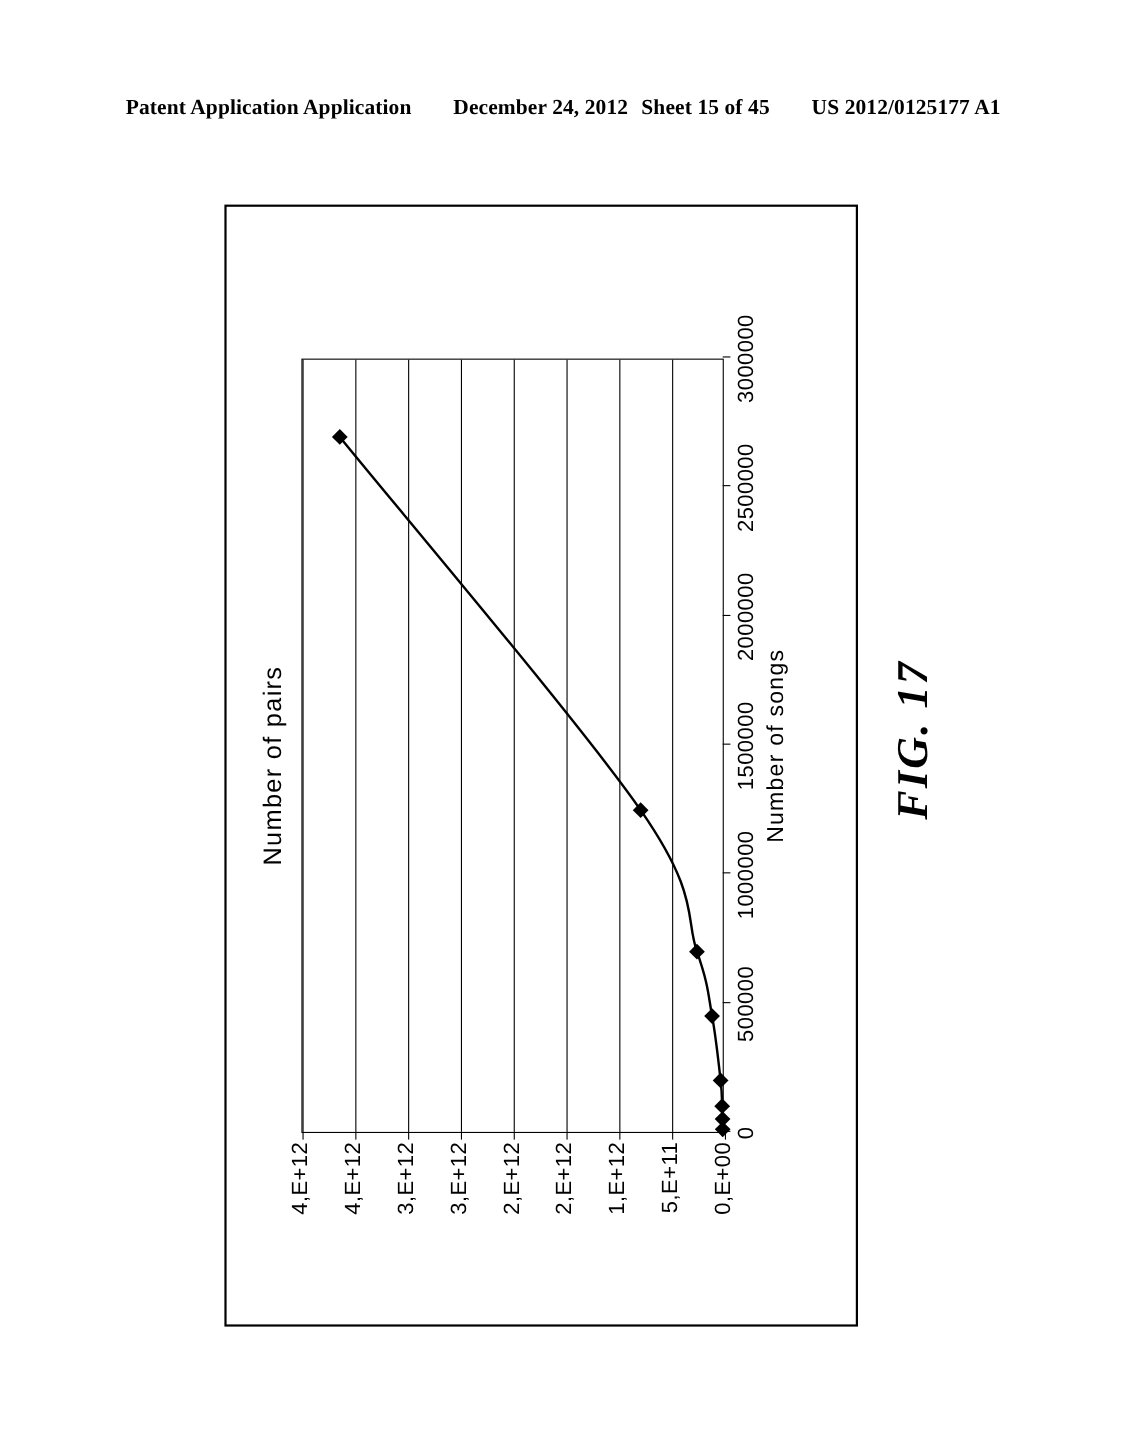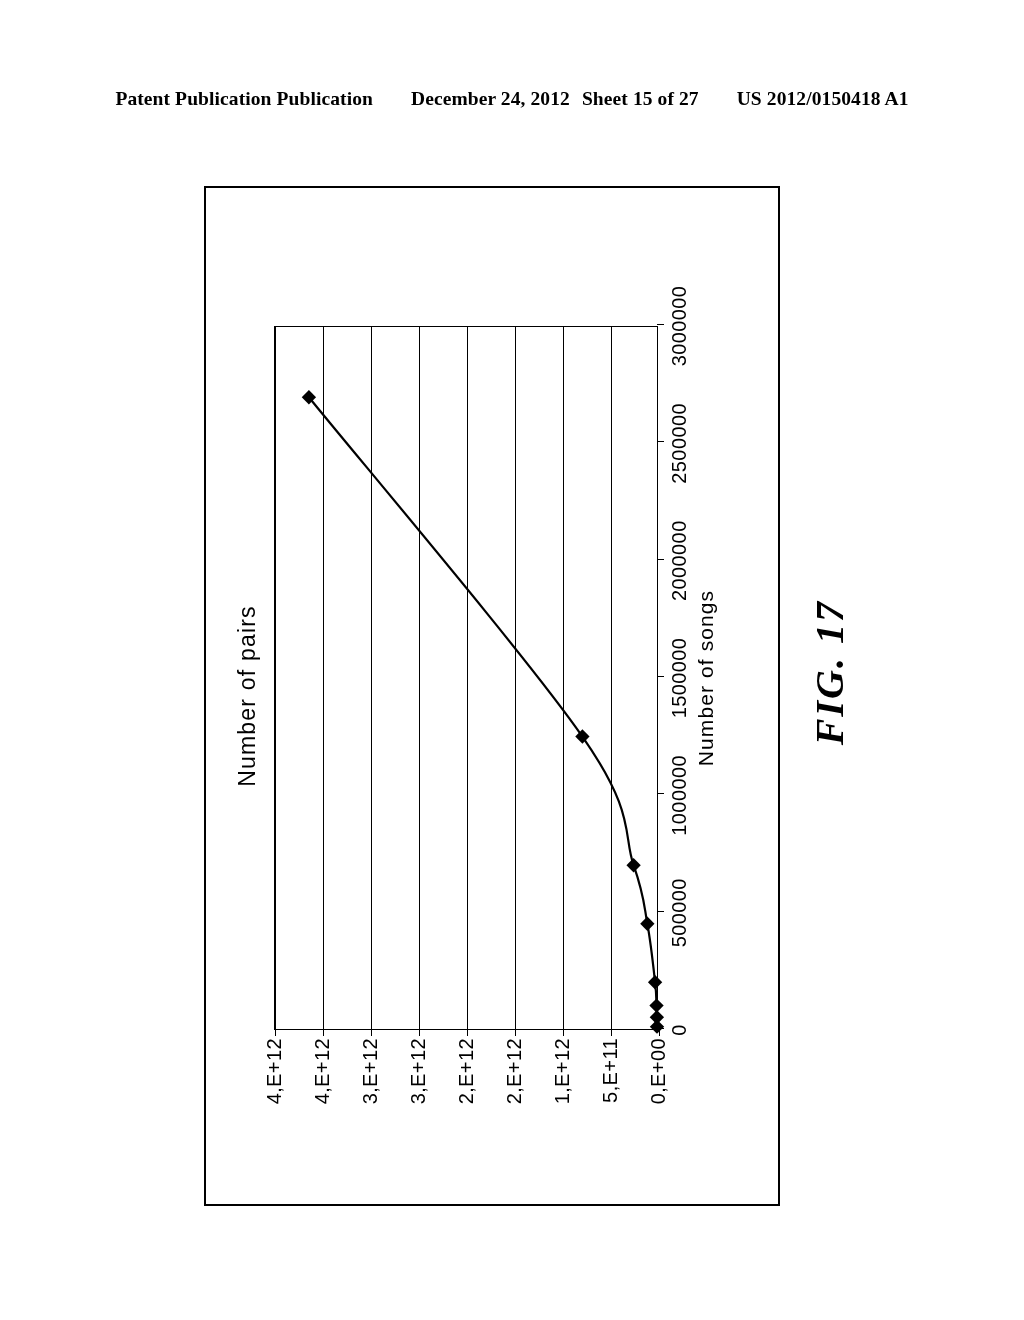--- a/index.html
+++ b/index.html
@@ -193,21 +193,21 @@
     color: #000;
     transform-origin: 0 0;
     transform: rotate(-90deg) translate(-100%, 0);
     white-space: nowrap;
   }
 </style>
 </head>
 <body>
 
 <div id="patent-header">
-  <span class="hdr-seg">Patent Publication Publication</span><span class="hdr-gap-a"></span><span class="hdr-seg">December 24, 2012</span><span class="hdr-gap-b"></span><span class="hdr-seg">Sheet 15 of 27</span><span class="hdr-gap-c"></span><span class="hdr-seg">US 2012/0150418 A1</span>
+  <span class="hdr-seg">Patent Application Application</span><span class="hdr-gap-a"></span><span class="hdr-seg">December 24, 2012</span><span class="hdr-gap-b"></span><span class="hdr-seg">Sheet 15 of 45</span><span class="hdr-gap-c"></span><span class="hdr-seg">US 2012/0125177 A1</span>
 </div>
 
 <div id="figure-frame">
 
   <div id="chart-rotor">
 
     <div id="chart-title">Number of pairs</div>
 
     <div id="y-axis-title-wrap">
       <div id="y-axis-title">Pairs</div>

